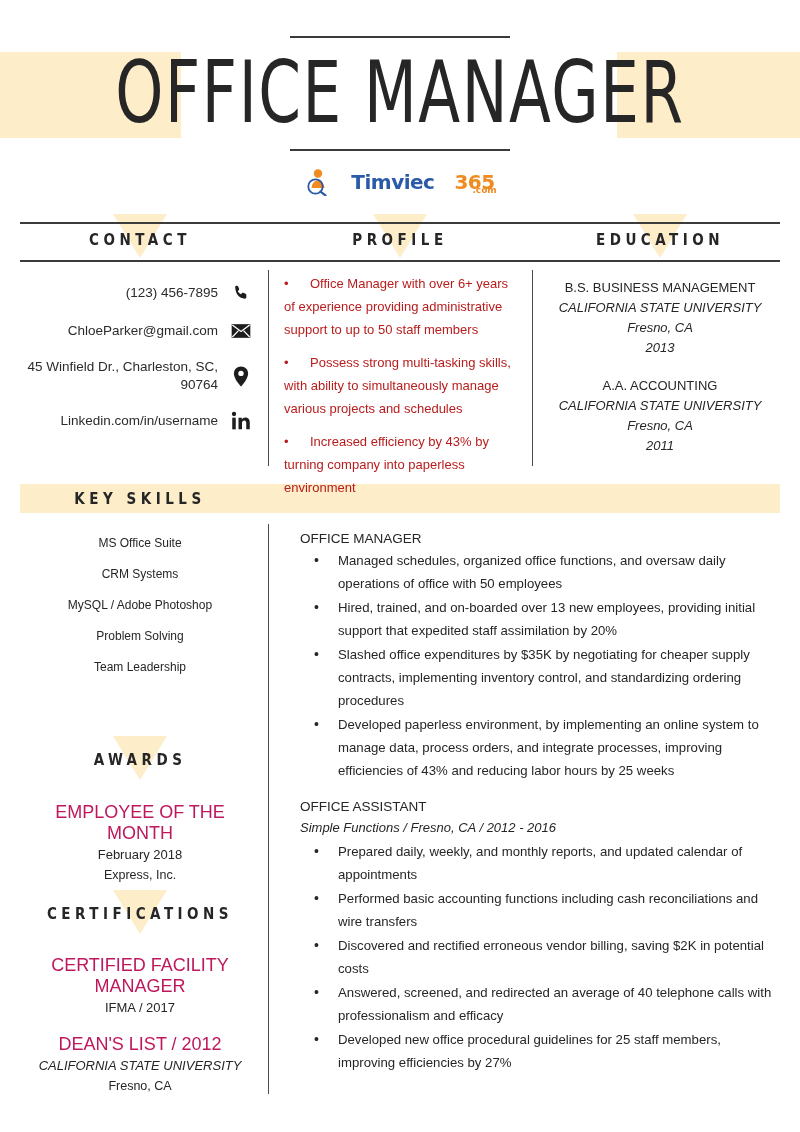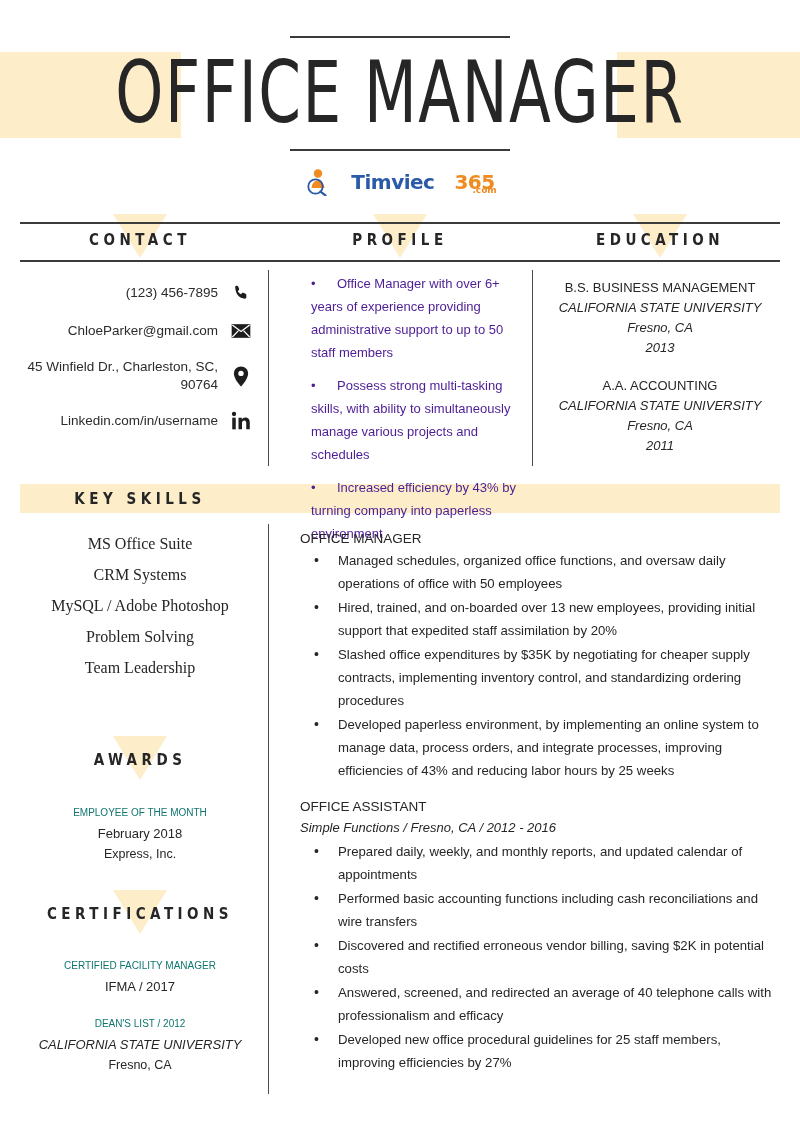--- a/index.html
+++ b/index.html
@@ -178,24 +178,23 @@
     position: absolute;
     left: 284px;
     top: 272px;
     width: 238px;
     z-index: 3;
   }
   .profile-item {
     position: relative;
     font-size: 13px;
     line-height: 23px;
-    color: #4c1d95;
+    color: #b91c1c;
     margin-bottom: 10px;
     text-indent: 0;
-    margin-left: 27px;
   }
   .profile-item .bullet {
     display: inline-block;
     width: 26px;
   }
 
   
   #education-list {
     position: absolute;
     left: 540px;
@@ -246,24 +245,23 @@
   
   #skills-list {
     position: absolute;
     left: 20px;
     top: 528px;
     width: 240px;
     text-align: center;
     z-index: 3;
   }
   .skill-item {
-    font-size: 16px;
+    font-size: 12px;
     line-height: 31px;
     color: #262626;
-    font-family: Liberation Serif, serif;
   }
 
   
   .side-head {
     position: absolute;
     left: 20px;
     width: 240px;
     text-align: center;
     font-family: "Liberation Sans Narrow", "DejaVu Sans Condensed", "Liberation Sans", sans-serif;
     font-size: 15px;
@@ -282,21 +280,21 @@
     position: absolute;
     left: 20px;
     width: 240px;
     text-align: center;
     z-index: 3;
   }
   #awards-block { top: 802px; }
   #certs-block  { top: 955px; }
 
   .side-entry { margin-bottom: 16px; }
-  .side-line-1 { font-size: 10px; line-height: 21px; color: #0f766e; }
+  .side-line-1 { font-size: 18px; line-height: 21px; color: #be185d; }
   .side-line-2 { font-size: 13px; line-height: 21px; color: #262626; }
   .side-line-3 { font-size: 12.5px; line-height: 21px; color: #262626; }
   .side-italic { font-style: italic; font-size: 13px; line-height: 21px; color: #262626; }
 
   
   #experience {
     position: absolute;
     left: 300px;
     top: 528px;
     width: 480px;

